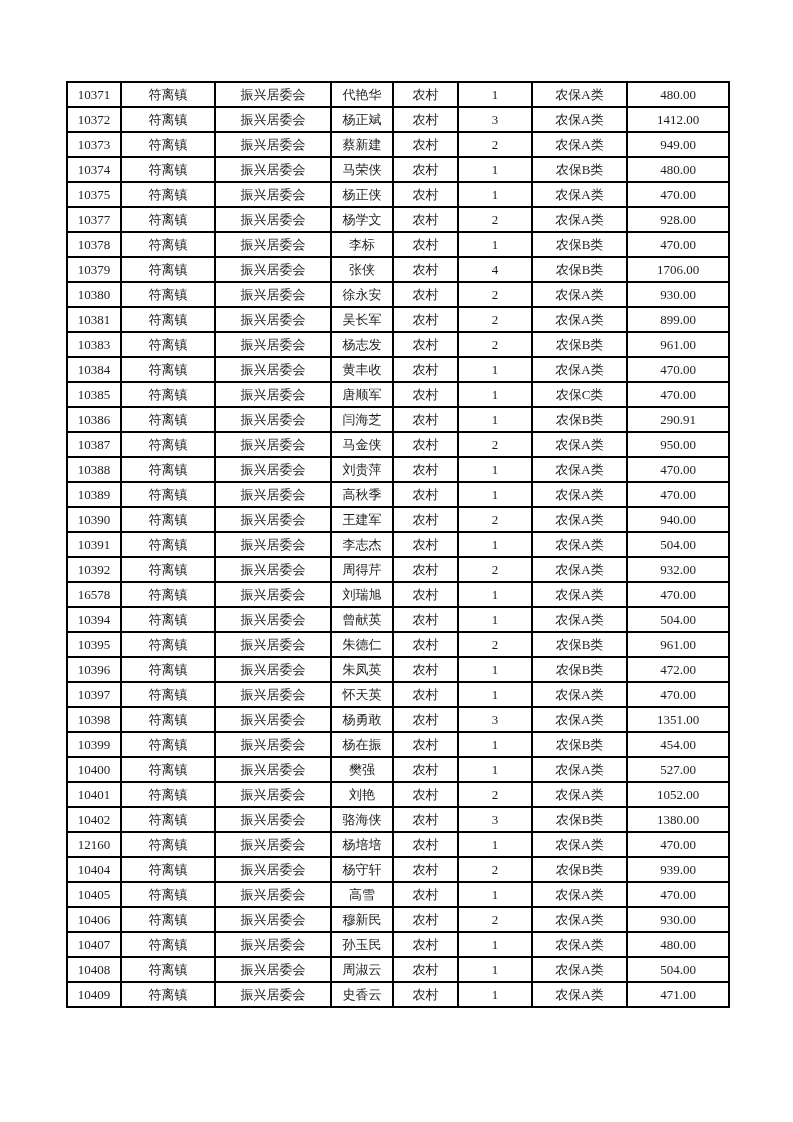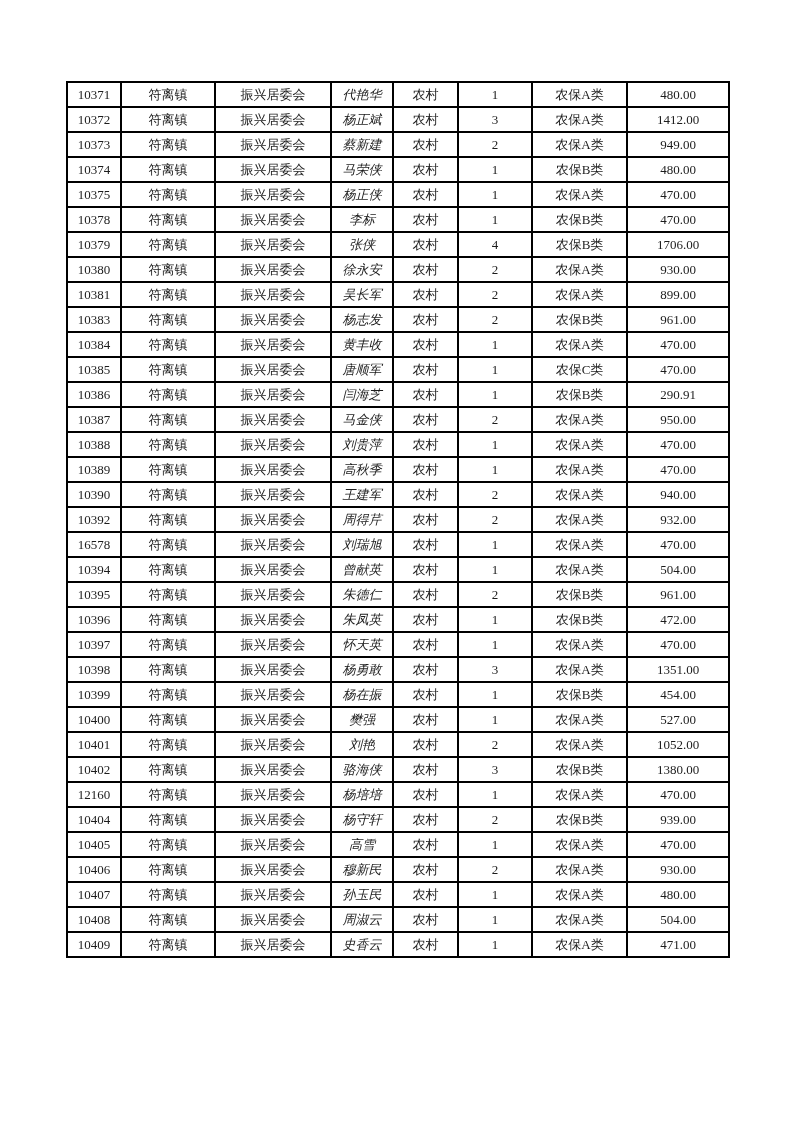--- a/index.html
+++ b/index.html
@@ -33,21 +33,21 @@
     font-size: 13px;
     color: #1c1c1c;
     white-space: nowrap;
     overflow: hidden;
     line-height: 1;
   }
   
   .col-0 { width: 48px; }   
   .col-1 { width: 88px; }   
   .col-2 { width: 110px; }  
-  .col-3 { width: 56px; font-style: italic; }   
+  .col-3 { width: 56px; }   
   .col-4 { width: 59px; }   
   .col-5 { width: 68px; }   
   .col-6 { width: 89px; }   
   .col-7 { width: 96px; }   
 </style>
 </head>
 <body>
 
 <div class="page">
   <table class="roster">
@@ -96,20 +96,30 @@
           <td class="col-0">10375</td>
           <td class="col-1">符离镇</td>
           <td class="col-2">振兴居委会</td>
           <td class="col-3">杨正侠</td>
           <td class="col-4">农村</td>
           <td class="col-5">1</td>
           <td class="col-6">农保A类</td>
           <td class="col-7">470.00</td>
         </tr>
         <tr>
+          <td class="col-0">10377</td>
+          <td class="col-1">符离镇</td>
+          <td class="col-2">振兴居委会</td>
+          <td class="col-3">杨学文</td>
+          <td class="col-4">农村</td>
+          <td class="col-5">2</td>
+          <td class="col-6">农保A类</td>
+          <td class="col-7">928.00</td>
+        </tr>
+        <tr>
           <td class="col-0">10378</td>
           <td class="col-1">符离镇</td>
           <td class="col-2">振兴居委会</td>
           <td class="col-3">李标</td>
           <td class="col-4">农村</td>
           <td class="col-5">1</td>
           <td class="col-6">农保B类</td>
           <td class="col-7">470.00</td>
         </tr>
         <tr>
@@ -214,20 +224,30 @@
         </tr>
         <tr>
           <td class="col-0">10390</td>
           <td class="col-1">符离镇</td>
           <td class="col-2">振兴居委会</td>
           <td class="col-3">王建军</td>
           <td class="col-4">农村</td>
           <td class="col-5">2</td>
           <td class="col-6">农保A类</td>
           <td class="col-7">940.00</td>
+        </tr>
+        <tr>
+          <td class="col-0">10391</td>
+          <td class="col-1">符离镇</td>
+          <td class="col-2">振兴居委会</td>
+          <td class="col-3">李志杰</td>
+          <td class="col-4">农村</td>
+          <td class="col-5">1</td>
+          <td class="col-6">农保A类</td>
+          <td class="col-7">504.00</td>
         </tr>
         <tr>
           <td class="col-0">10392</td>
           <td class="col-1">符离镇</td>
           <td class="col-2">振兴居委会</td>
           <td class="col-3">周得芹</td>
           <td class="col-4">农村</td>
           <td class="col-5">2</td>
           <td class="col-6">农保A类</td>
           <td class="col-7">932.00</td>

